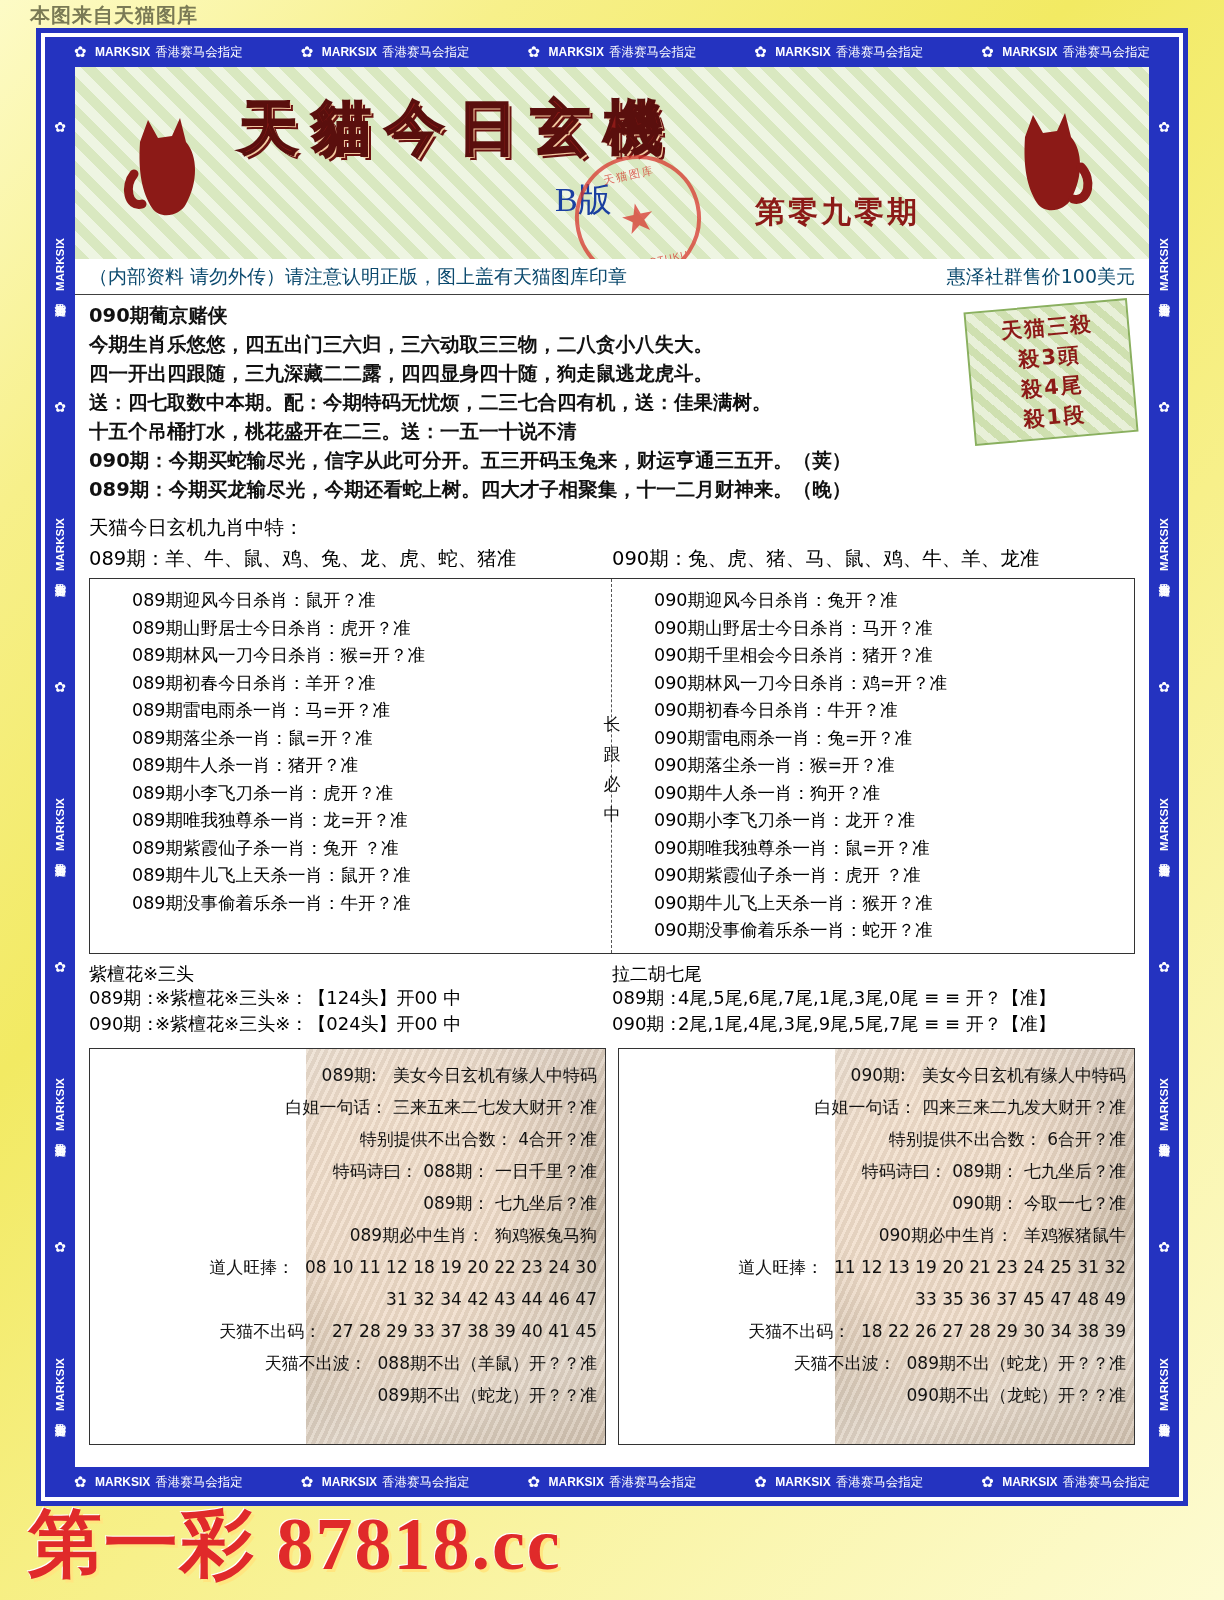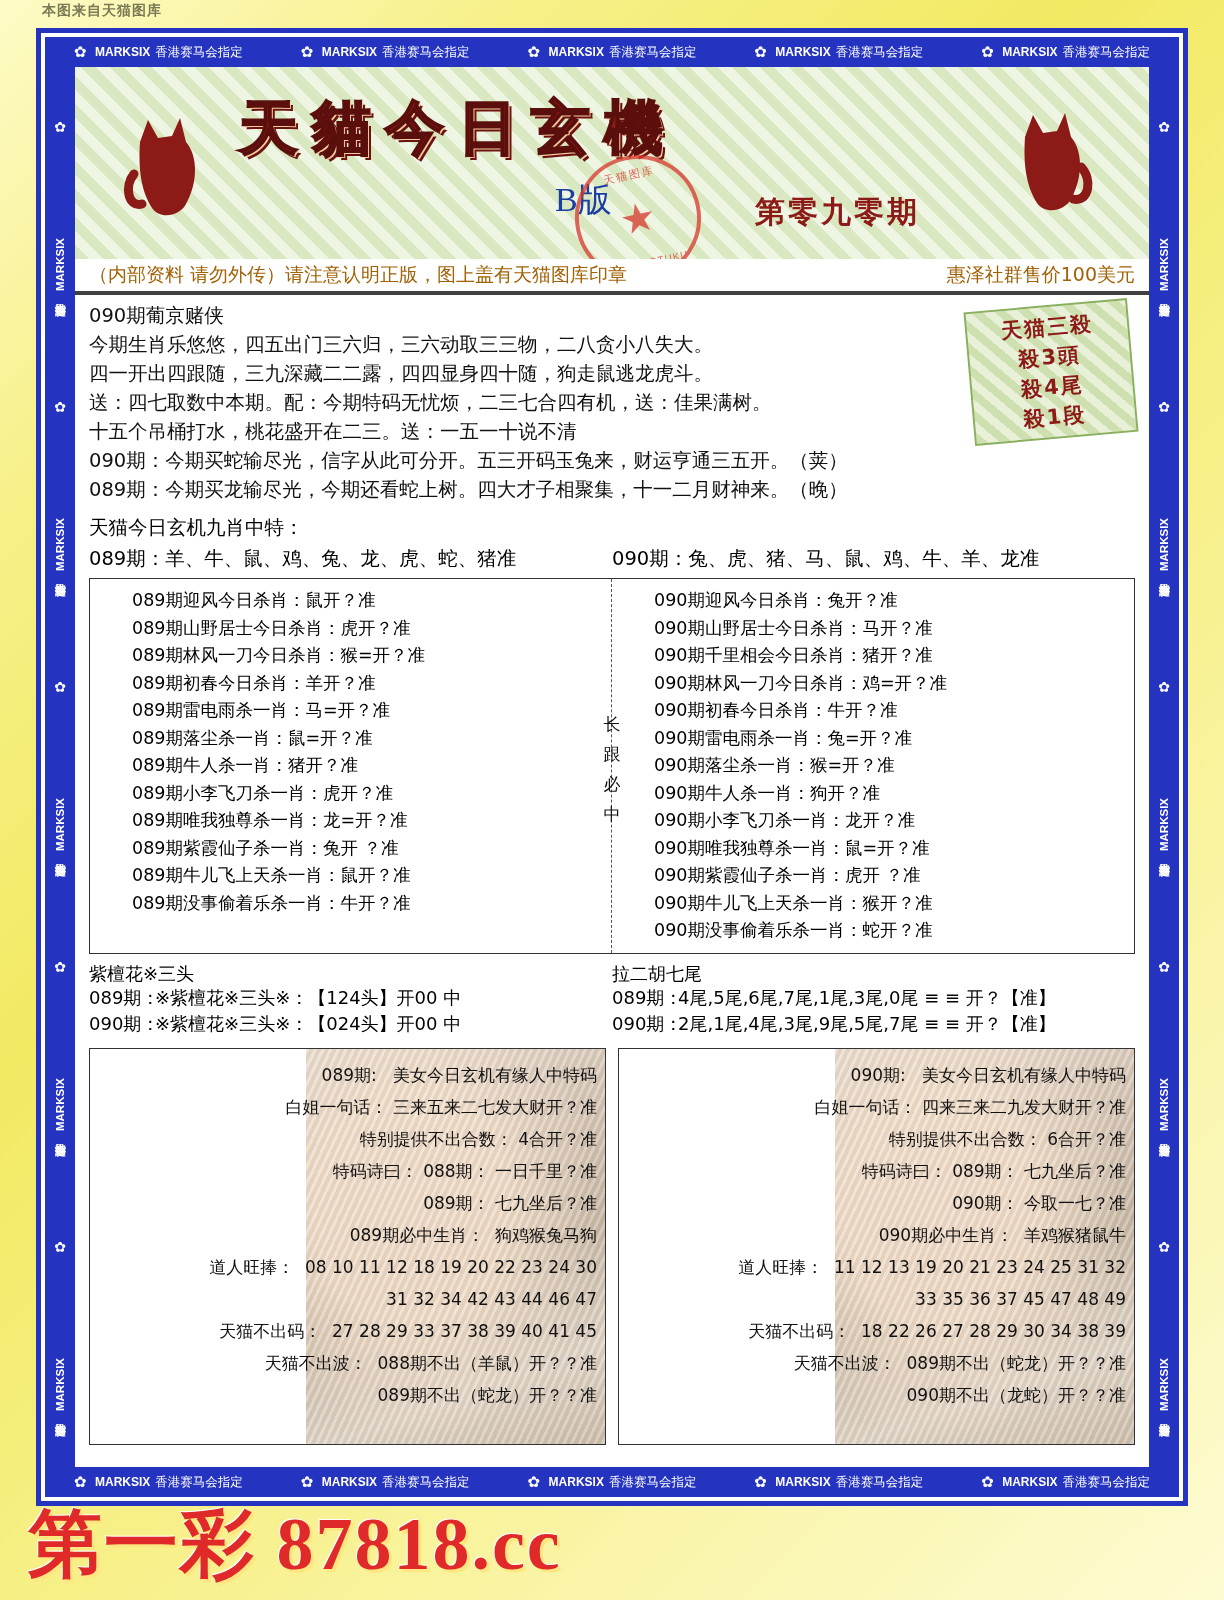--- a/index.html
+++ b/index.html
@@ -10,22 +10,22 @@
     position:relative;
     overflow:hidden;
   }
   
   .page{
     position:absolute;inset:0;
     background:
       linear-gradient(135deg,#fdfbc6 0%,#f7f08a 18%,#f2ea63 38%,#f7f08a 60%,#fdfbd2 100%);
   }
   .watermark-top{
-    position:absolute;left:42px;top:2px;
-    font-size:14px;color:#7a7a55;font-weight:bold;
+    position:absolute;left:30px;top:2px;
+    font-size:20px;color:#7a7a55;font-weight:bold;
     letter-spacing:1px;
     text-align:right;
   }
   
   .frame{
     position:absolute;left:36px;top:28px;width:1152px;height:1478px;
     border:5px solid #2433c0;
     background:#fff;
     box-sizing:border-box;
   }
@@ -123,32 +123,32 @@
   .stamp .star{position:absolute;font-size:40px;line-height:1;color:#d8372e;}
   .stamp .st-txt{
     position:absolute;bottom:8px;font-size:10px;letter-spacing:1px;
     font-family:"Liberation Sans",sans-serif;
   }
   .stamp .st-top{position:absolute;top:8px;font-size:11px;letter-spacing:2px;}
 
   .notice{
     position:relative;height:36px;
     display:flex;align-items:center;
-    font-size:19px;color:#a16207;
+    font-size:19px;color:#0c4a6e;
     padding:0 14px;
     box-sizing:border-box;
     background:#fff;
-    border-bottom:4px solid #404040;
+    border-bottom:1px solid #404040;
   }
   .notice .price{margin-left:auto;}
 
   .body-wrap{position:relative;padding:6px 14px 0 14px;box-sizing:border-box;}
 
   .poem{font-size:19.5px;line-height:29px;color:#111;}
-  .poem .ln{white-space:nowrap;}
+  .poem .ln{white-space:nowrap;font-weight:bold;}
 
   .sanduan{
     position:absolute;right:16px;top:10px;width:160px;height:130px;
     background:
       repeating-linear-gradient(45deg,#cfe0b0 0 8px,#e8f0d8 8px 16px);
     border:2px solid #8ab05f;
     transform:rotate(-5deg);
     display:flex;flex-direction:column;align-items:center;justify-content:center;
     gap:2px;
   }

